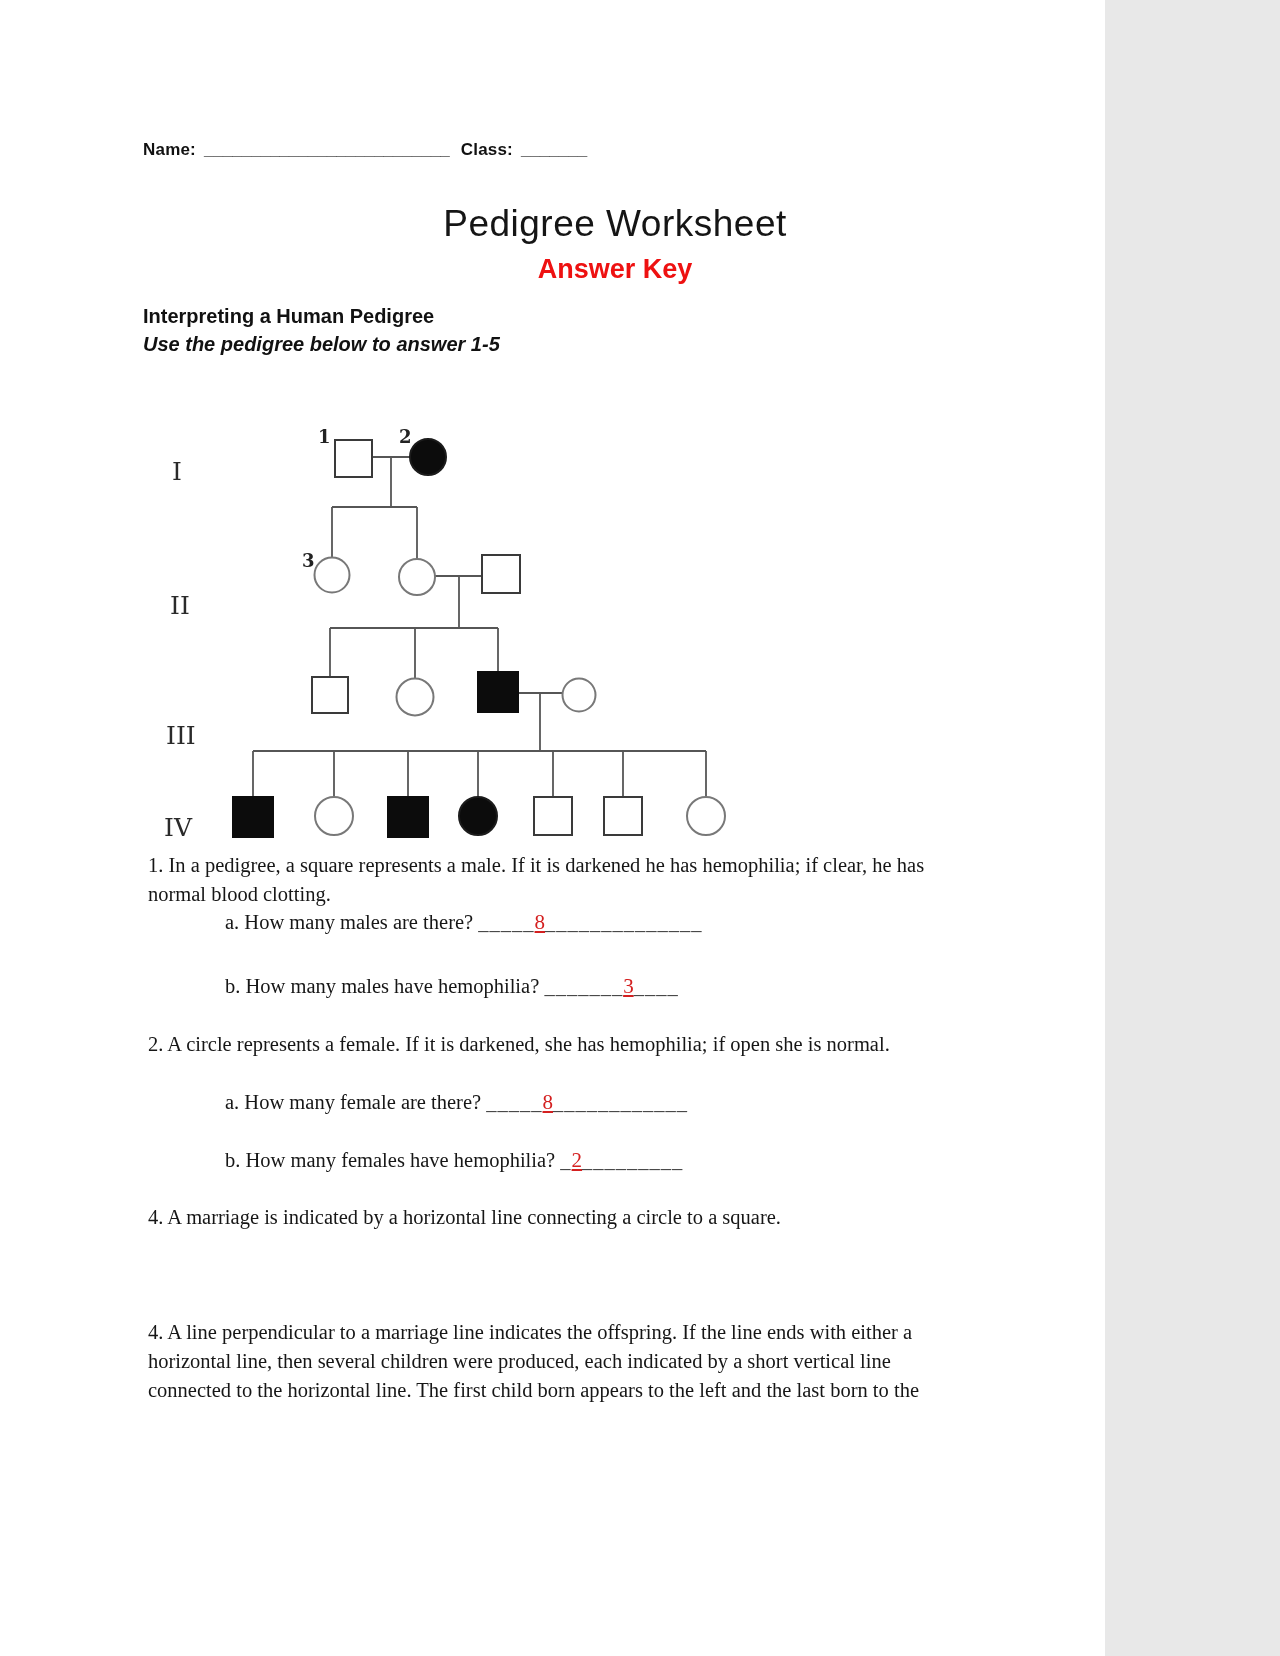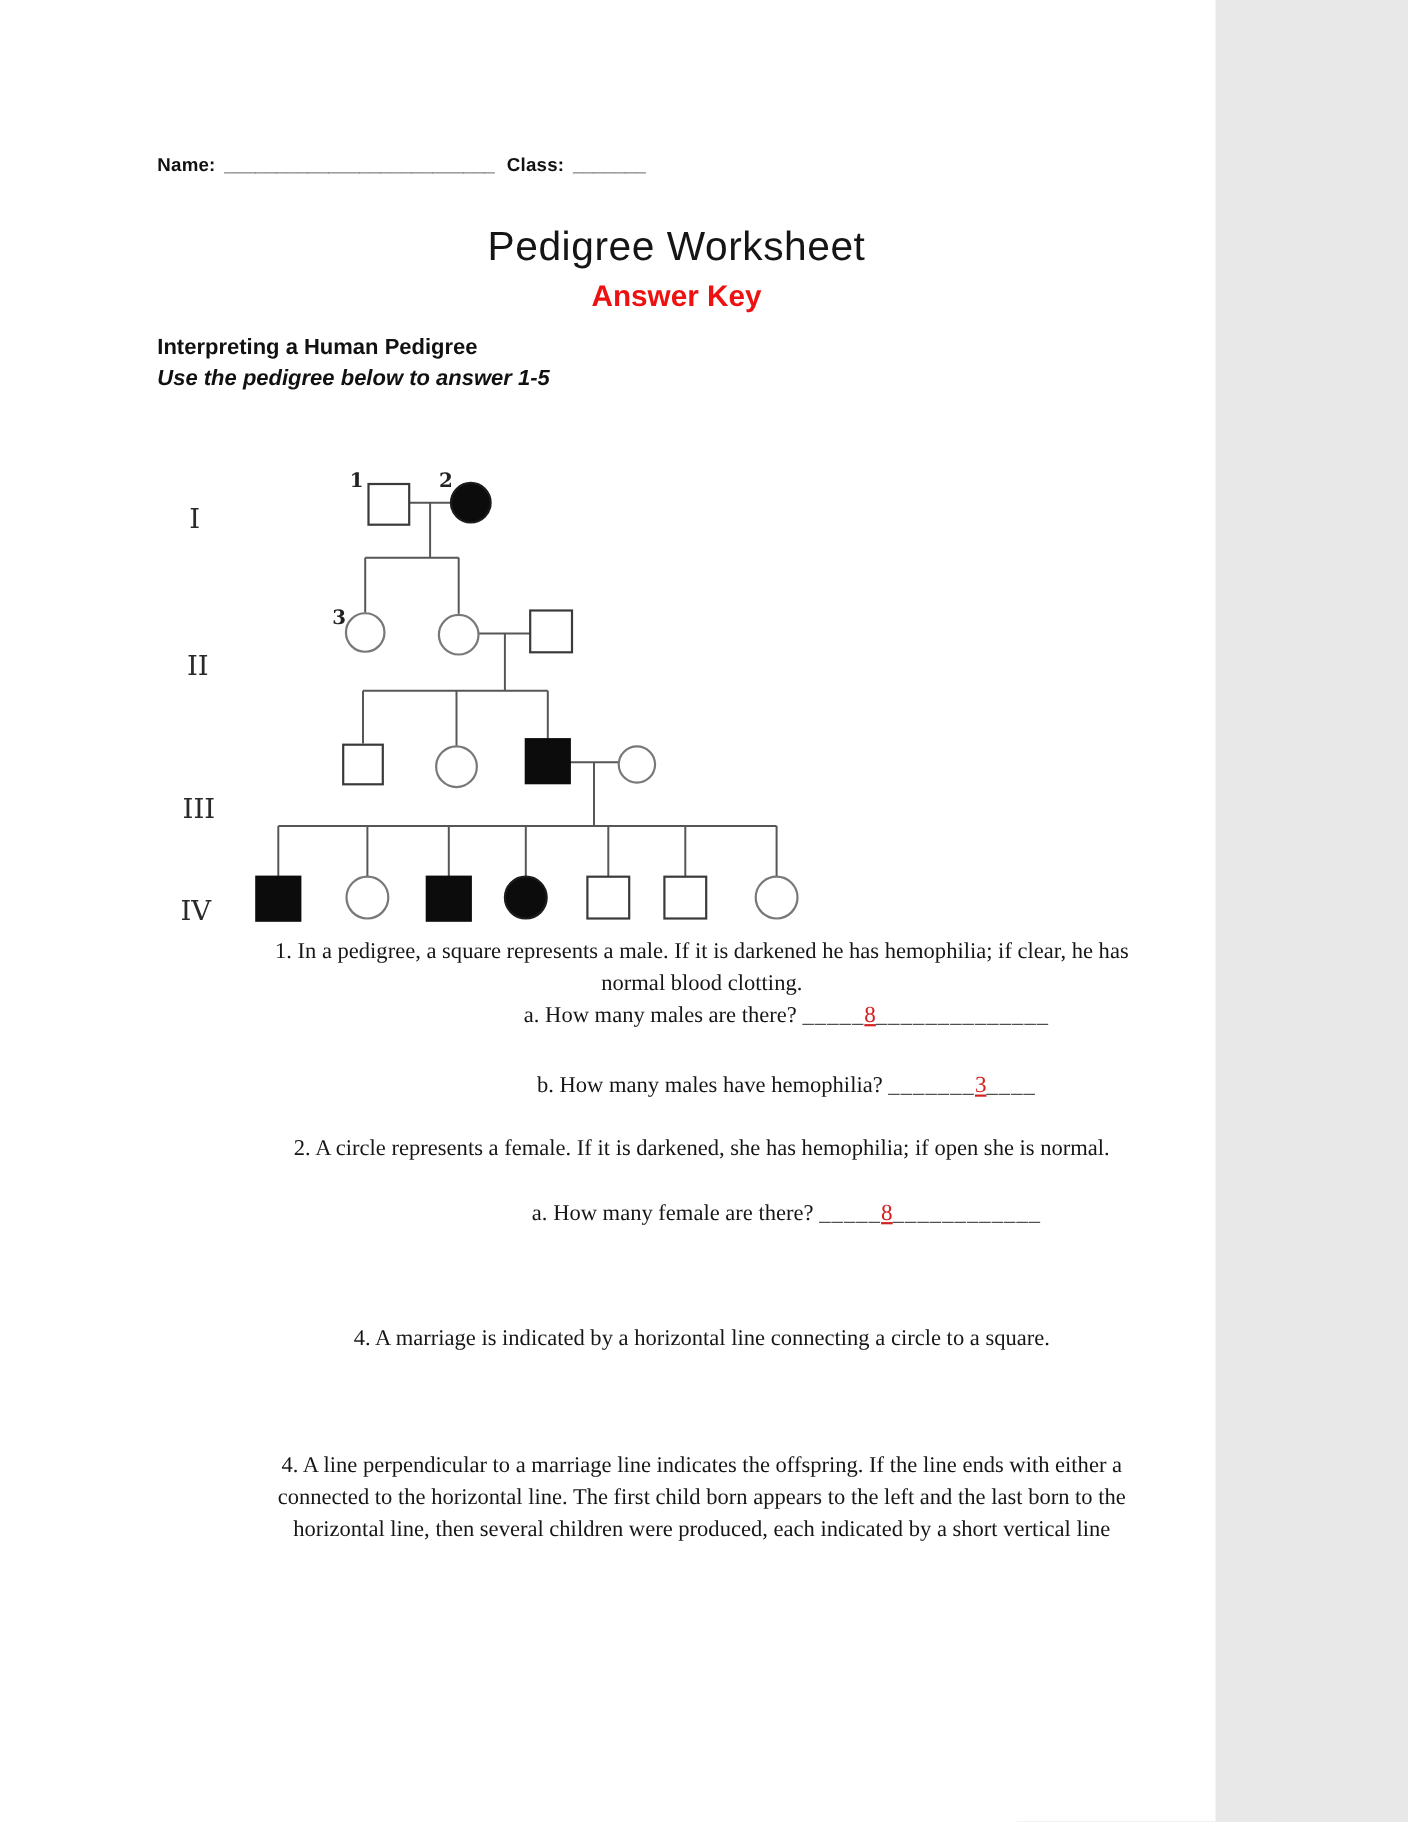--- a/index.html
+++ b/index.html
@@ -43,21 +43,21 @@
   .sym-sq{fill:#ffffff;stroke:#3a3a3a;stroke-width:2;}
   .sym-sq.aff{fill:#0c0c0c;stroke:#0c0c0c;}
   .sym-ci{fill:#ffffff;stroke:#787878;stroke-width:2;}
   .sym-ci.aff{fill:#0c0c0c;stroke:#1c1c1c;}
   .gen-label{font-family:"DejaVu Serif",serif;font-size:25px;fill:#2a2a2a;}
   .num{font-family:"DejaVu Serif",serif;font-size:18px;font-weight:bold;fill:#222;}
   
   .q,.qa{
     position:absolute;left:148px;width:980px;
     font-family:"Liberation Serif",serif;
-    font-size:20.5px;line-height:29px;color:#161616;text-align:center;
+    font-size:20.5px;line-height:29px;color:#161616;
   }
   .qa{left:225px;}
   .u{color:#3d3d3d;letter-spacing:1px;}
   .ans{text-decoration:underline;font-size:21px;}
 </style>
 </head>
 <body>
 
 <div class="page">
 
@@ -138,24 +138,27 @@
   <div class="qa" style="top:972px">
     <span>b. How many males have hemophilia? </span><span class="u">_______</span><span class="ans red" style="color: rgb(212, 32, 32);">3</span><span class="u">____</span>
   </div>
 
   <div class="q" style="top:1030px">
     <div>2. A circle represents a female. If it is darkened, she has hemophilia; if open she is normal.</div>
   </div>
   <div class="qa" style="top:1088px">
     <span>a. How many female are there? </span><span class="u">_____</span><span class="ans red" style="color: rgb(212, 32, 32);">8</span><span class="u">____________</span>
   </div>
+  <div class="qa" style="top:1146px">
+    <span>b. How many females have hemophilia? </span><span class="u">_</span><span class="ans red" style="color: rgb(212, 32, 32);">2</span><span class="u">_________</span>
+  </div>
 
   <div class="q" style="top:1203px">
     <div>4. A marriage is indicated by a horizontal line connecting a circle to a square.</div>
   </div>
 
   <div class="q" style="top:1318px">
     <div>4. A line perpendicular to a marriage line indicates the offspring. If the line ends with either a</div>
+    <div>horizontal line, then several children were produced, each indicated by a short vertical line</div>
     <div>connected to the horizontal line. The first child born appears to the left and the last born to the</div>
-    <div>horizontal line, then several children were produced, each indicated by a short vertical line</div>
   </div>
 
 </div>
 
 </body></html>

